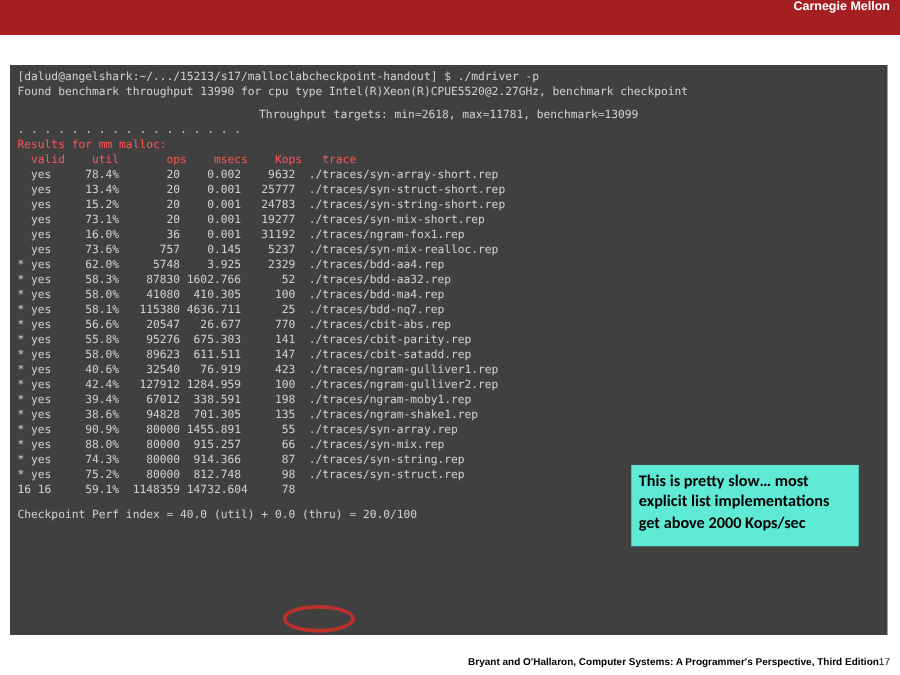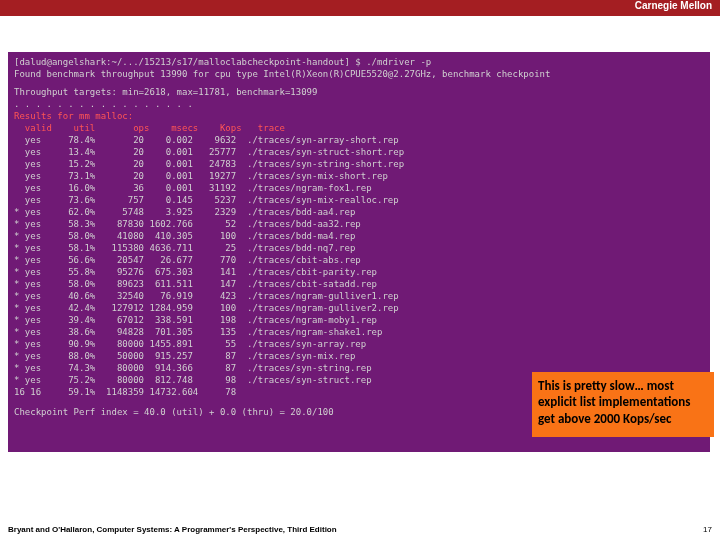--- a/index.html
+++ b/index.html
@@ -5,88 +5,88 @@
   * { margin: 0; padding: 0; box-sizing: border-box; }
   body {
     width: 720px;
     height: 540px;
     background: #fff;
     font-family: Arial, Helvetica, sans-serif;
     position: relative;
     overflow: hidden;
   }
   .topbar {
-    height: 16px;
+    height: 28px;
     background: #a41e22;
   }
   .brand {
     position: absolute;
     top: 0;
     right: 8px;
     color: #fff;
     font-weight: bold;
     font-size: 10px;
     line-height: 12px;
   }
   .term {
     position: absolute;
     top: 52px;
     left: 8px;
     width: 702px;
-    height: 400px;
-    background: #701a75;
+    height: 456px;
+    background: #404040;
     color: #d0d0d0;
     font-family: "Menlo", "Consolas", monospace;
     font-size: 9px;
     line-height: 12px;
     padding: 4px 6px;
     overflow: hidden;
   }
   .term pre {
     font-family: inherit;
     white-space: pre;
     margin: 0;
   }
   .prompt-line { color: #d0d0d0; }
   .benchmark { color: #d0d0d0; }
-  .targets { color: #d0d0d0; margin-top: 4px; }
+  .targets { color: #d0d0d0; margin-top: 4px; text-align: center; }
   .dots { color: #d0d0d0; }
   .hdr { color: #ff5555; }
   .row { color: #d0d0d0; }
   .bottom { color: #d0d0d0; margin-top: 10px; }
   .circle {
     position: absolute;
     border: 3px solid #c0302a;
     border-radius: 50%;
     width: 58px;
     height: 22px;
     left: 218px;
     top: 432px;
     pointer-events: none;
   }
   .note {
     position: absolute;
     top: 372px;
-    right: 6px;
+    right: 33px;
     width: 182px;
-    background: #f97316;
+    background: #5eead4;
     color: #000;
     font-family: Calibri, Arial, sans-serif;
     font-size: 13px;
     font-weight: bold;
     line-height: 1.25;
     padding: 6px 6px 10px 6px;
   }
   .footer {
     position: absolute;
     bottom: 6px;
     left: 8px;
     right: 8px;
     display: flex;
-    justify-content: space-between;
+    justify-content: flex-end;
     font-size: 8px;
     color: #000;
   }
   .footer .left { font-weight: bold; }
   .footer .right { font-weight: normal; }
 </style>
 </head>
 <body>
 
 <div class="topbar">
@@ -113,21 +113,21 @@
       <pre class="row">* yes     58.0%    41080  410.305     100  ./traces/bdd-ma4.rep</pre>
       <pre class="row">* yes     58.1%   115380 4636.711      25  ./traces/bdd-nq7.rep</pre>
       <pre class="row">* yes     56.6%    20547   26.677     770  ./traces/cbit-abs.rep</pre>
       <pre class="row">* yes     55.8%    95276  675.303     141  ./traces/cbit-parity.rep</pre>
       <pre class="row">* yes     58.0%    89623  611.511     147  ./traces/cbit-satadd.rep</pre>
       <pre class="row">* yes     40.6%    32540   76.919     423  ./traces/ngram-gulliver1.rep</pre>
       <pre class="row">* yes     42.4%   127912 1284.959     100  ./traces/ngram-gulliver2.rep</pre>
       <pre class="row">* yes     39.4%    67012  338.591     198  ./traces/ngram-moby1.rep</pre>
       <pre class="row">* yes     38.6%    94828  701.305     135  ./traces/ngram-shake1.rep</pre>
       <pre class="row">* yes     90.9%    80000 1455.891      55  ./traces/syn-array.rep</pre>
-      <pre class="row">* yes     88.0%    50000  915.257      87  ./traces/syn-mix.rep</pre>
+      <pre class="row">* yes     88.0%    80000  915.257      66  ./traces/syn-mix.rep</pre>
       <pre class="row">* yes     74.3%    80000  914.366      87  ./traces/syn-string.rep</pre>
       <pre class="row">* yes     75.2%    80000  812.748      98  ./traces/syn-struct.rep</pre>
       <pre class="row">16 16     59.1%  1148359 14732.604     78</pre>
     </div>
   <div style="height:8px"></div>
   <pre class="bottom">Checkpoint Perf index = 40.0 (util) + 0.0 (thru) = 20.0/100</pre>
   <div class="circle"></div>
 </div>
 
 <div class="note">This is pretty slow… most explicit list implementations get above 2000 Kops/sec</div>

